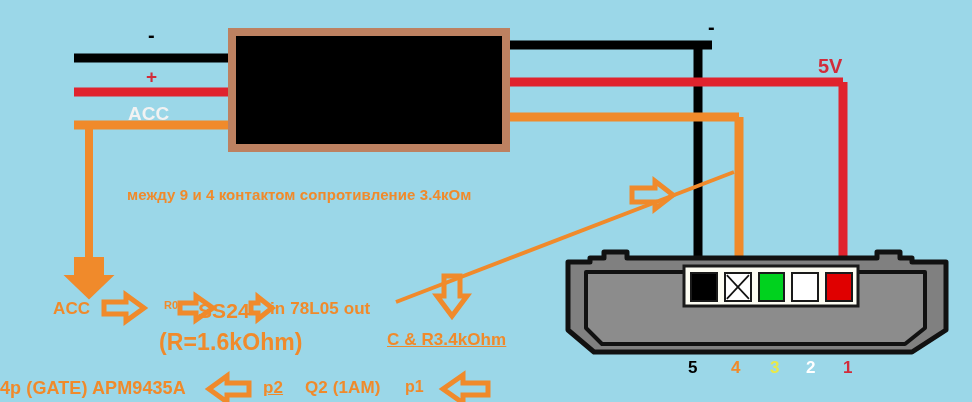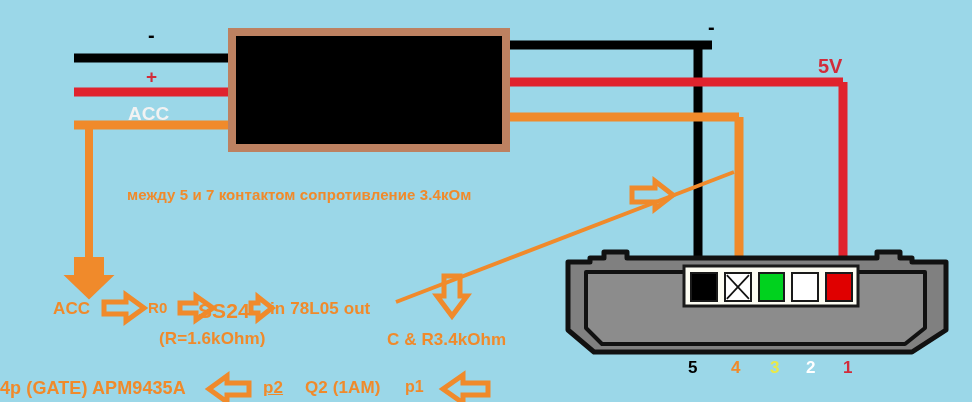--- a/index.html
+++ b/index.html
@@ -109,30 +109,30 @@
   <div class="lbl t-black" style="left:148px; top:28px; font-size:20px; line-height:14px;">-</div>
 
   <div class="lbl t-red" style="left:146px; top:66px; font-size:19px;">+</div>
 
   <div class="lbl t-white" style="left:128px; top:103px; font-size:19px;">ACC</div>
 
   <div class="lbl t-black" style="left:708px; top:20px; font-size:20px; line-height:14px;">-</div>
 
   <div class="lbl t-red" style="left:818px; top:55px; font-size:20px;">5V</div>
 
-  <div class="lbl note t-orange" style="left:127px; top:186px;">между 5 и 7 контактом сопротивление 3.4кОм</div>
+  <div class="lbl note t-orange" style="left:127px; top:186px;">между 9 и 4 контактом сопротивление 3.4кОм</div>
 
   <div class="lbl note t-orange" style="left:53px; top:299px; font-size:17px;">ACC</div>
-  <div class="lbl note t-orange" style="left:148px; top:299px; font-size:15px;">R0</div>
+  <div class="lbl note t-orange" style="left:164px; top:299px; font-size:11px;">R0</div>
   <div class="lbl note t-orange" style="left:198px; top:299px; font-size:21px;">SS24</div>
   <div class="lbl note t-orange" style="left:270px; top:299px; font-size:17px;text-align:right;">in 78L05 out</div>
 
-  <div class="lbl note t-orange" style="left:159px; top:329px; font-size:17px;">(R=1.6kOhm)</div>
+  <div class="lbl note t-orange" style="left:159px; top:329px; font-size:23px;">(R=1.6kOhm)</div>
 
-  <div class="lbl note t-orange" style="left:387px; top:330px; font-size:17px;">C &amp; R3.4kOhm</div>
+  <div class="lbl note t-orange" style="left:387px; top:330px; font-size:17px;text-decoration:underline;">C &amp; R3.4kOhm</div>
 
   <div class="lbl note t-orange" style="left:0px; top:378px; font-size:18px;">4p (GATE) APM9435A</div>
   <div class="lbl note t-orange" style="left:263px; top:378px; font-size:17px;text-decoration:underline;">p2</div>
   <div class="lbl note t-orange" style="left:305px; top:378px; font-size:17px;">Q2 (1AM)</div>
   <div class="lbl note t-orange" style="left:405px; top:378px; font-size:16px;">p1</div>
 
   <div class="lbl pinnum t-black" style="left: 688px; top: 358px; color: rgb(0, 0, 0);">5</div>
   <div class="lbl pinnum t-orange" style="left: 731px; top: 358px; color: rgb(240, 138, 43);">4</div>
   <div class="lbl pinnum t-yellow" style="left: 770px; top: 358px; color: rgb(232, 232, 74);">3</div>
   <div class="lbl pinnum t-white" style="left: 806px; top: 358px; color: rgb(255, 255, 255);">2</div>

